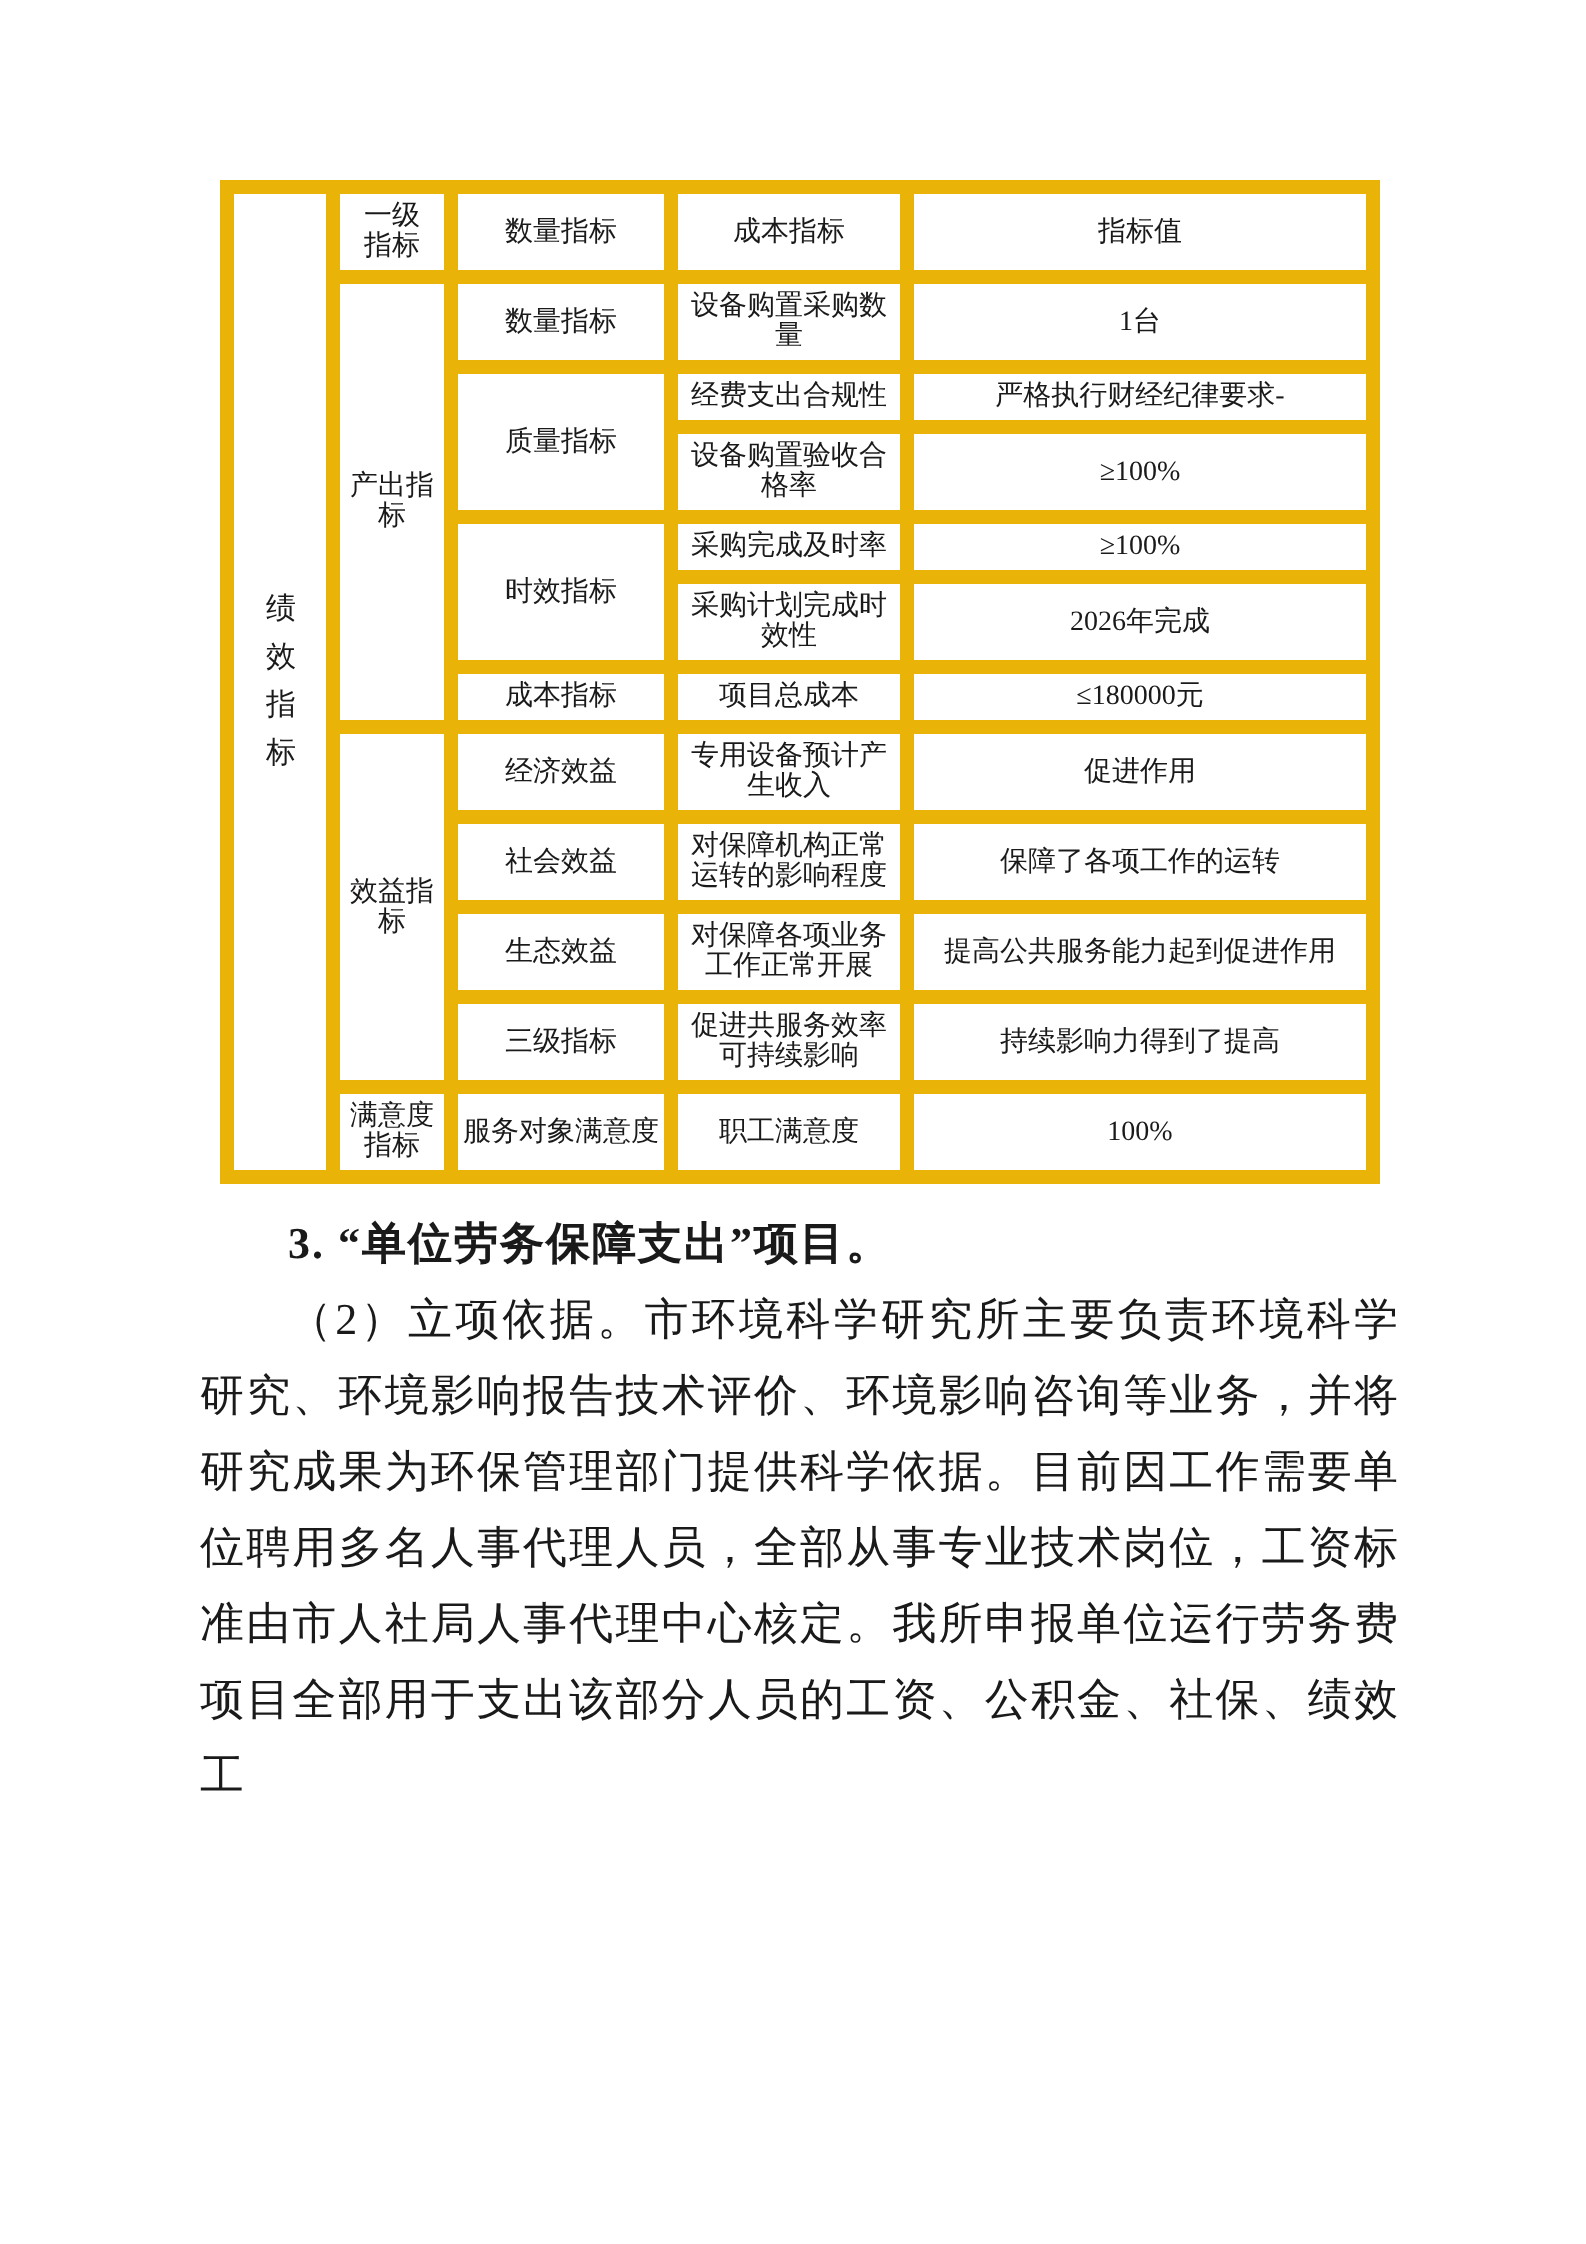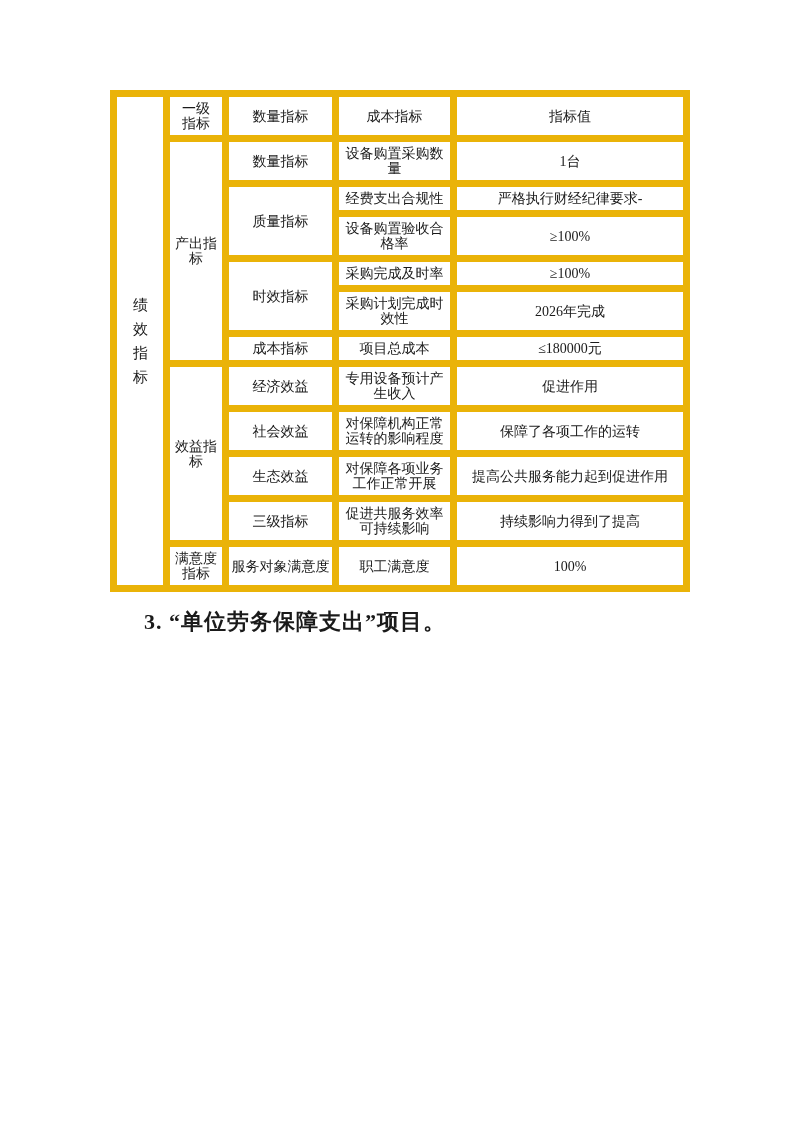--- a/index.html
+++ b/index.html
@@ -148,15 +148,16 @@
           <td>满意度指标</td>
           <td>服务对象满意度</td>
           <td>职工满意度</td>
           <td>100%</td>
         </tr>
       </tbody>
     </table>
 
     <h3 class="heading">3. “单位劳务保障支出”项目。</h3>
 
+    <p class="para">（2）立项依据。市环境科学研究所主要负责环境科学研究、环境影响报告技术评价、环境影响咨询等业务，并将研究成果为环保管理部门提供科学依据。目前因工作需要单位聘用多名人事代理人员，全部从事专业技术岗位，工资标准由市人社局人事代理中心核定。我所申报单位运行劳务费项目全部用于支出该部分人员的工资、公积金、社保、绩效工</p>
 
   </div>
 </div>
 
 </body></html>

